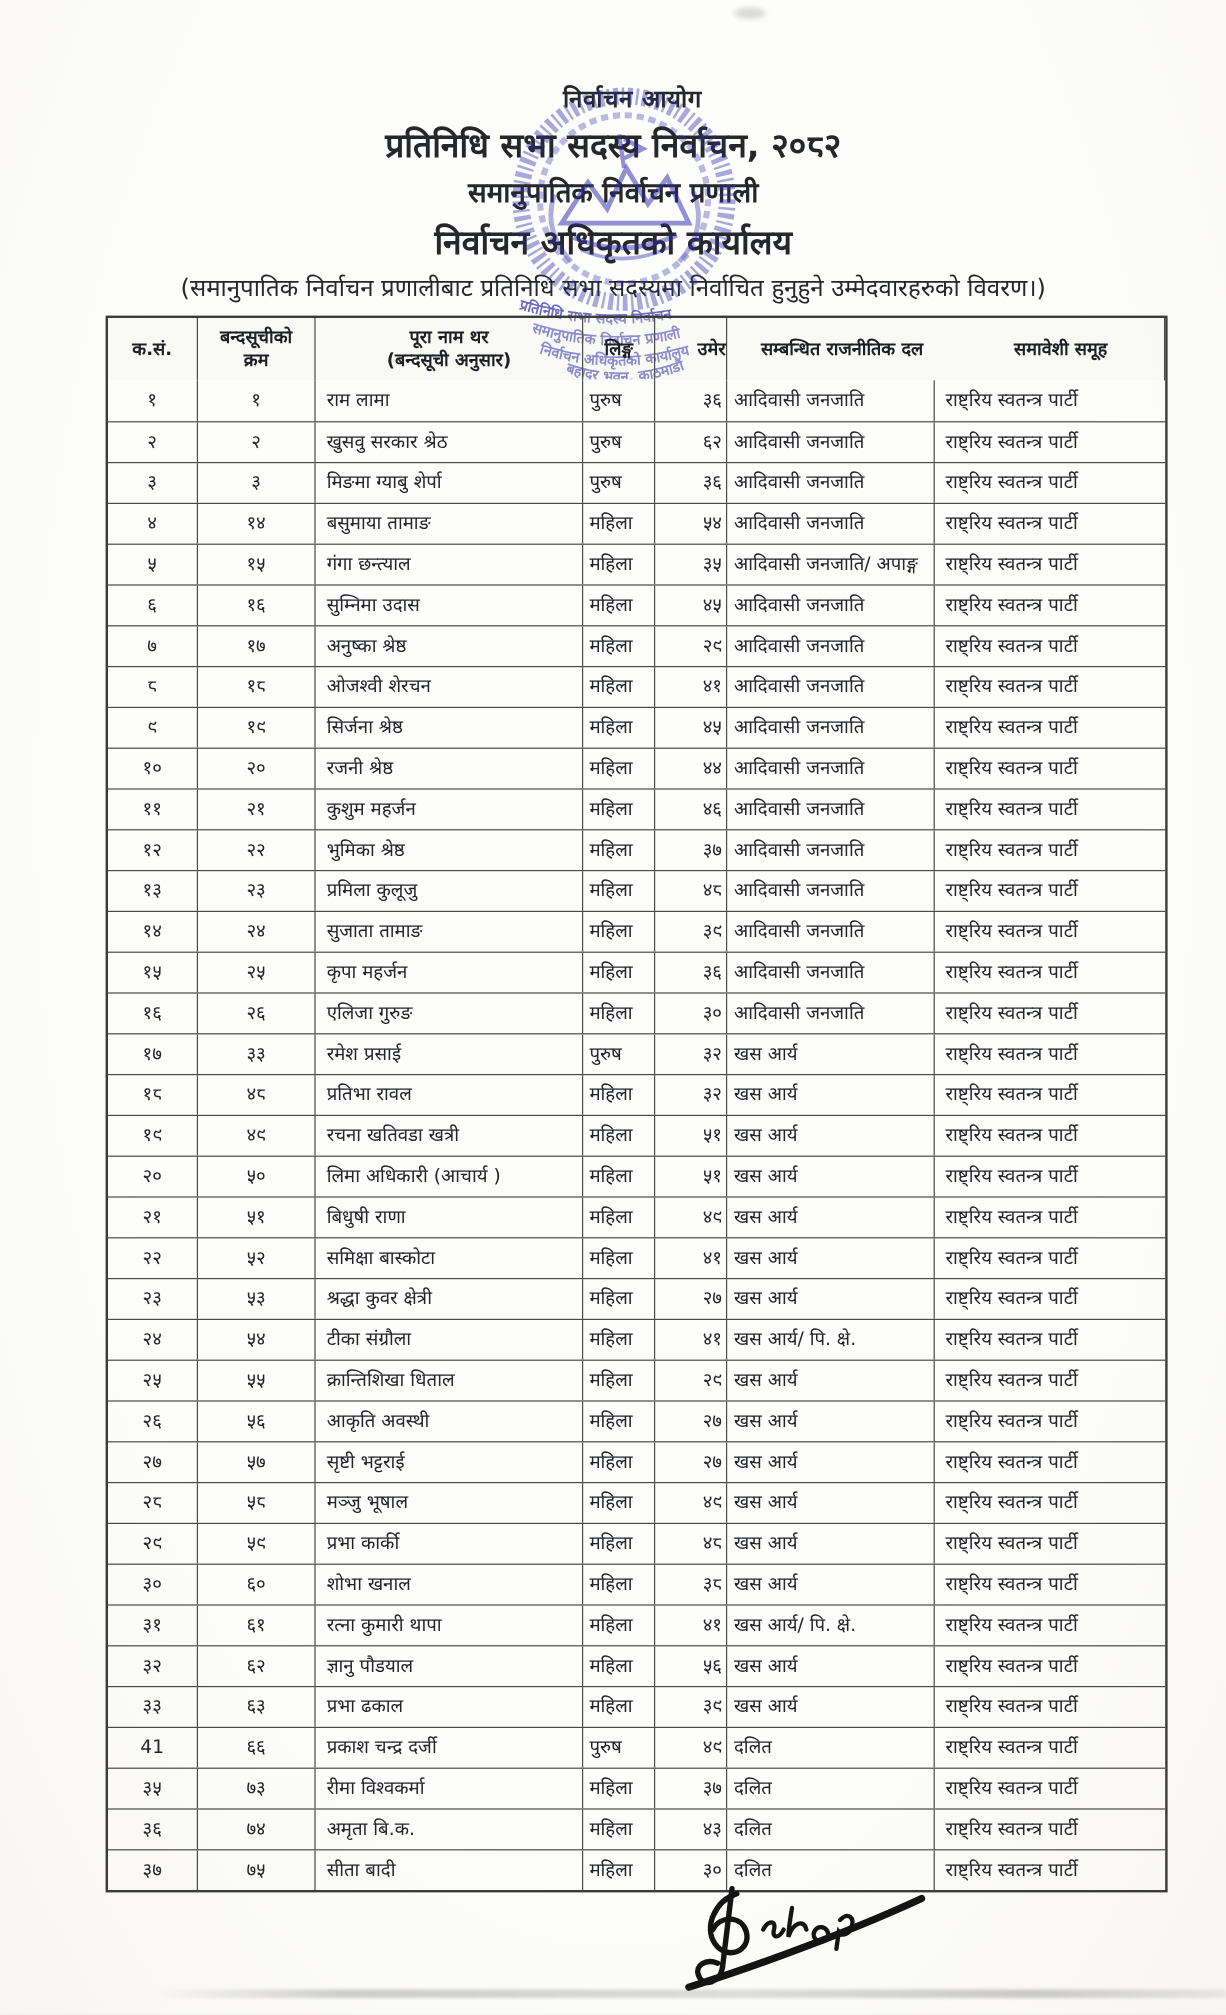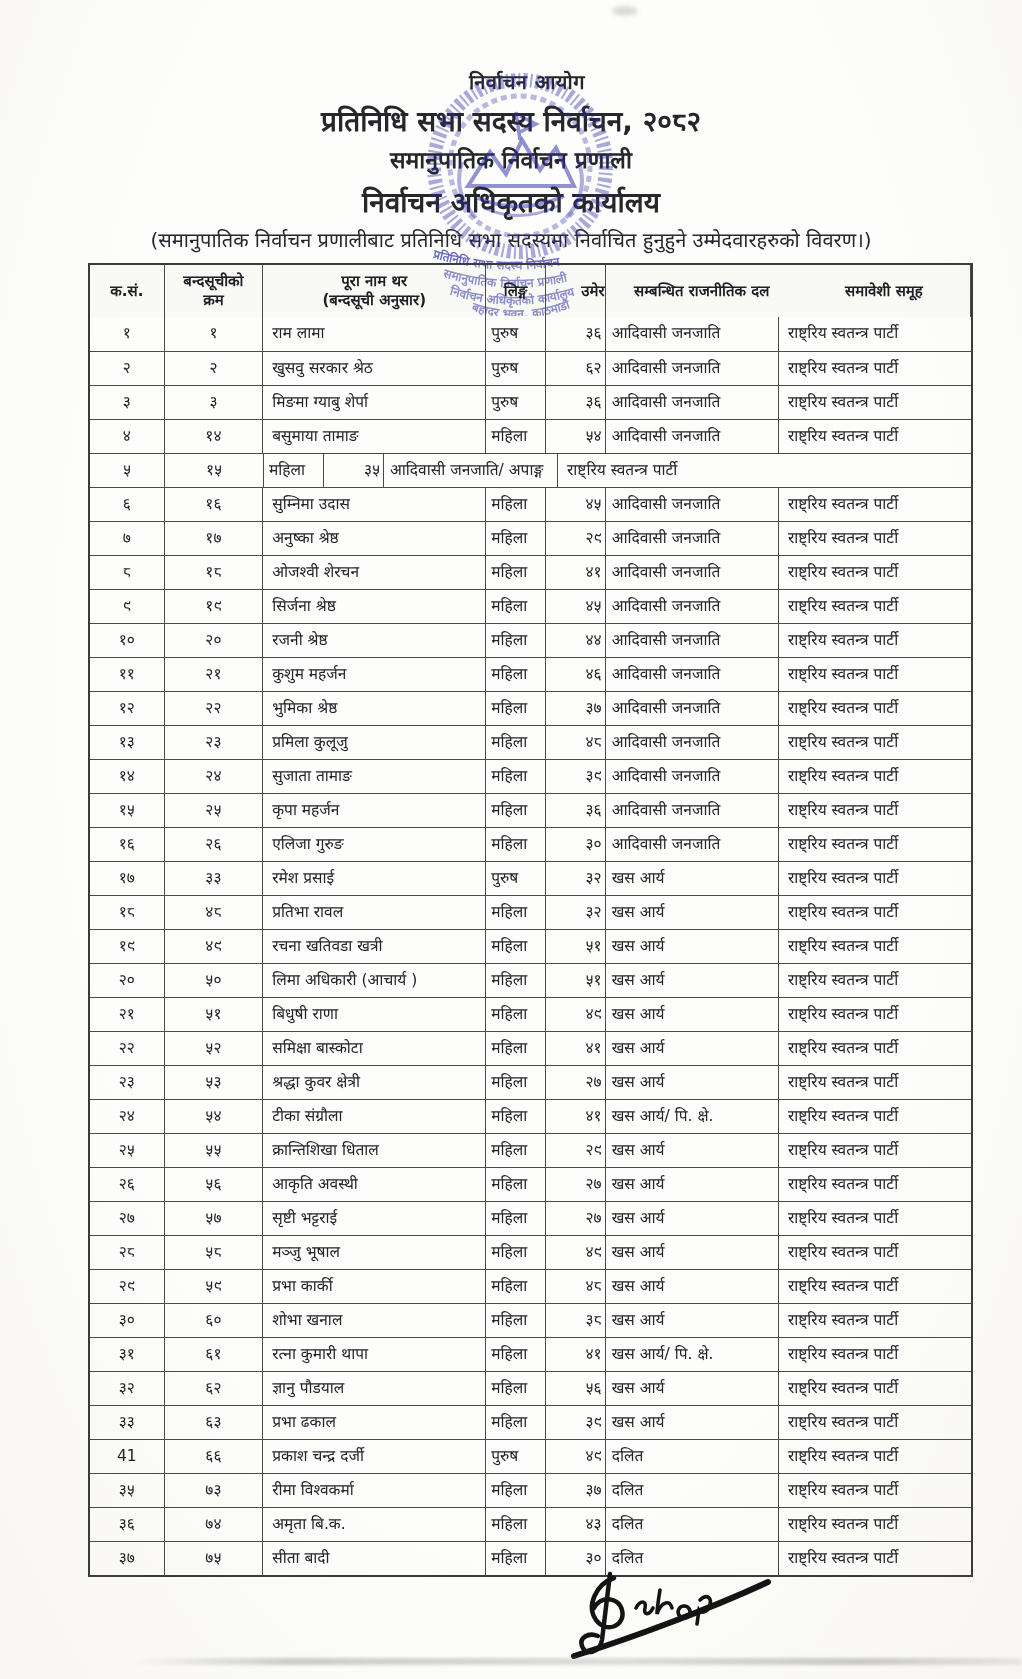--- a/index.html
+++ b/index.html
@@ -173,20 +173,21 @@
           <div class="cell c1">१४</div>
           <div class="cell c2">बसुमाया तामाङ</div>
           <div class="cell c3">महिला</div>
           <div class="cell c4">५४</div>
           <div class="cell c5">आदिवासी जनजाति</div>
           <div class="cell c6 last">राष्ट्रिय स्वतन्त्र पार्टी</div>
         </div>
         <div class="trow">
           <div class="cell c0">५</div>
           <div class="cell c1">१५</div>
+          <div class="cell c2">गंगा छन्त्याल</div>
           <div class="cell c3">महिला</div>
           <div class="cell c4">३५</div>
           <div class="cell c5">आदिवासी जनजाति/ अपाङ्ग</div>
           <div class="cell c6 last">राष्ट्रिय स्वतन्त्र पार्टी</div>
         </div>
         <div class="trow">
           <div class="cell c0">६</div>
           <div class="cell c1">१६</div>
           <div class="cell c2">सुम्निमा उदास</div>
           <div class="cell c3">महिला</div>

